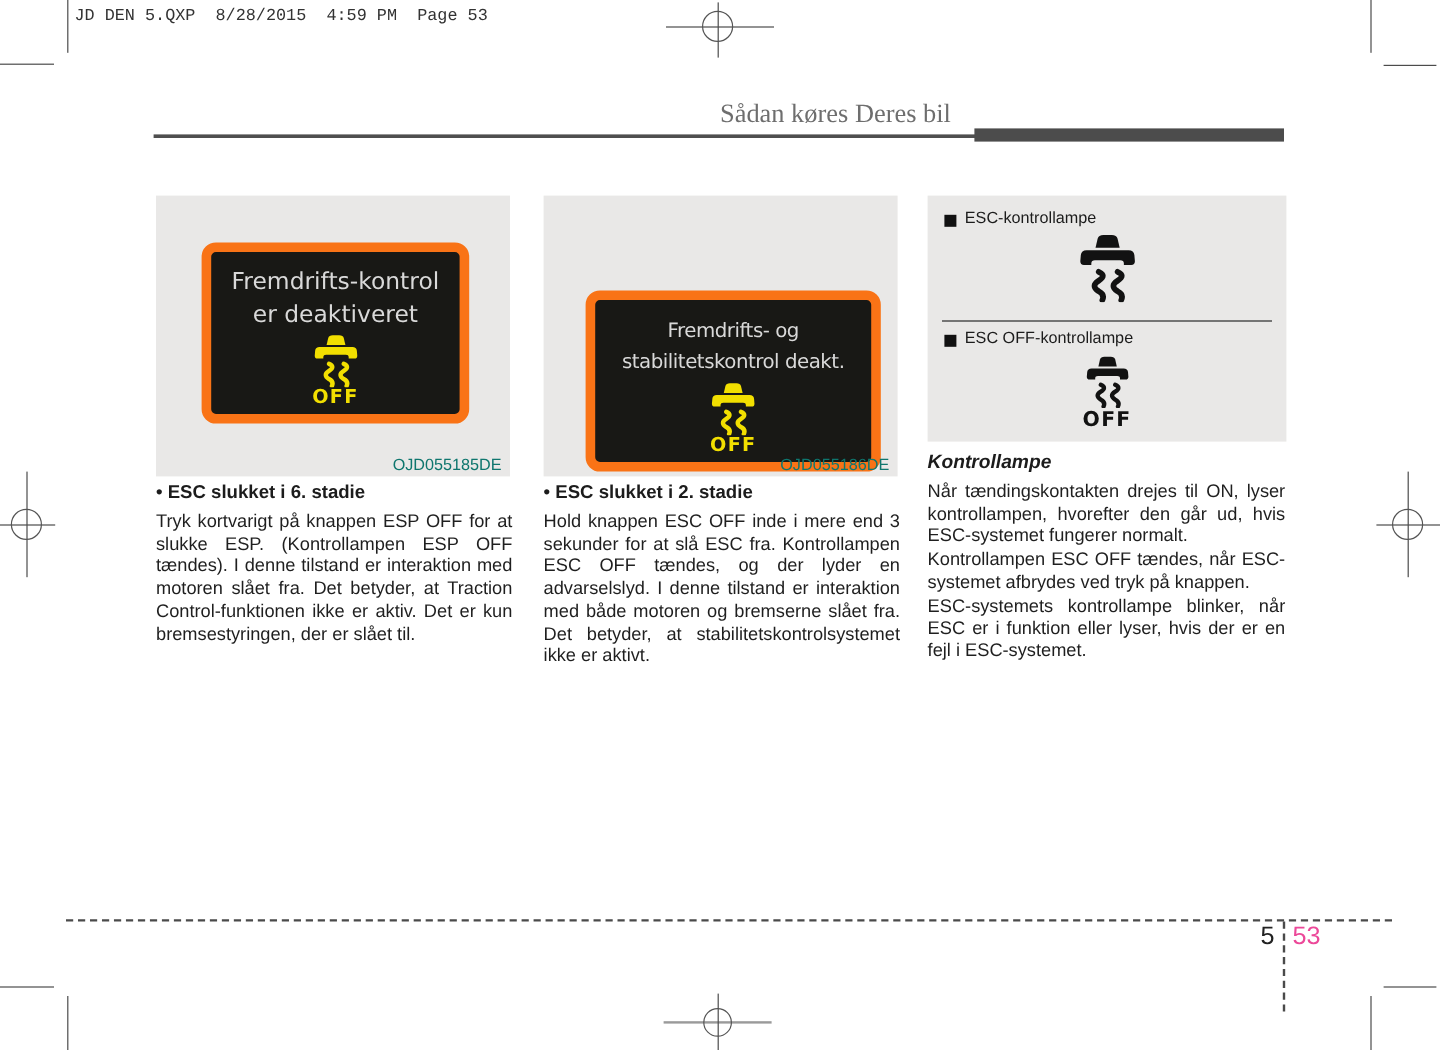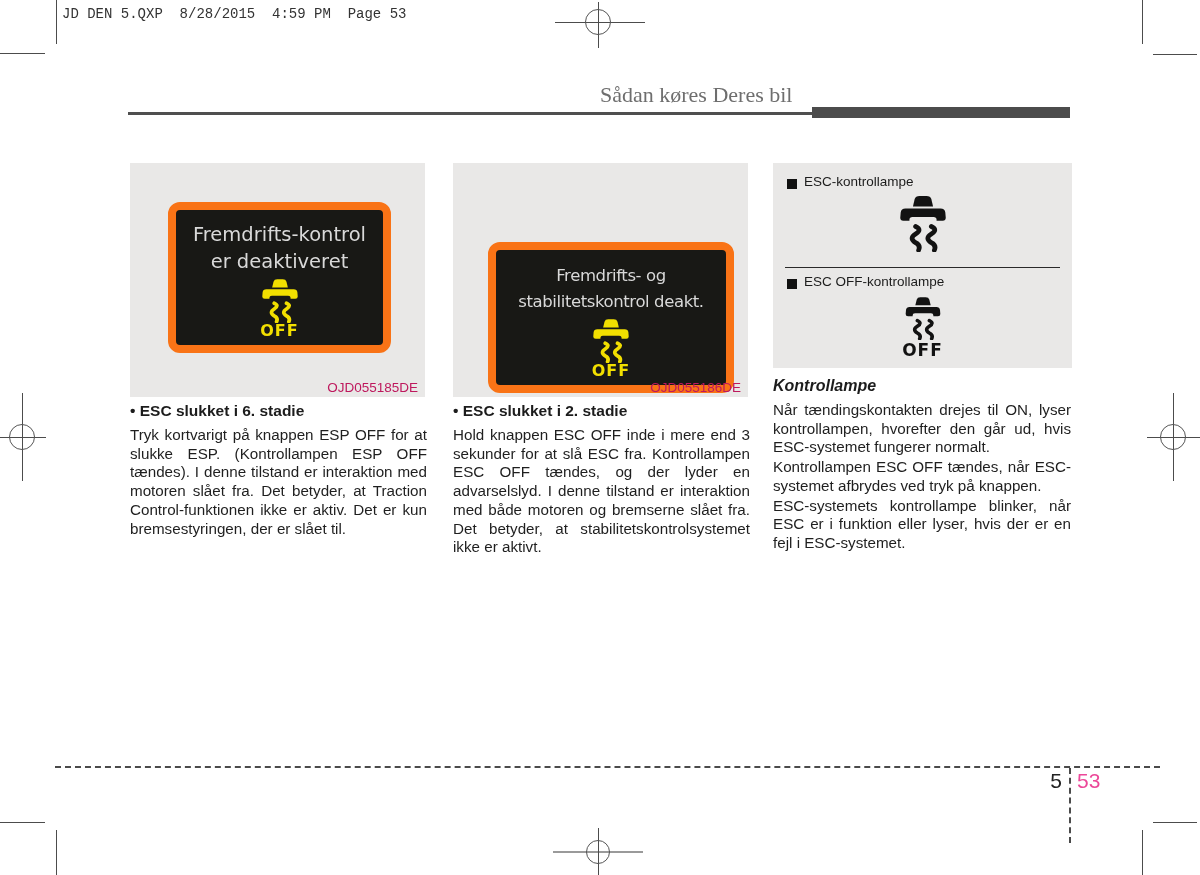--- a/index.html
+++ b/index.html
@@ -33,21 +33,21 @@
   .disp1 .disp-line{font-size:19.5px;}
   .disp2 .disp-line{font-size:16.5px;letter-spacing:-0.4px;line-height:26px;}
   .disp1 .first{margin-top:11px;}
   .disp2 .first{margin-top:13px;}
   .esc-icon{display:block;}
   .icon-yellow{color:#f2df00;margin-top:3px;}
   .icon-black{color:#121212;}
   .off-label{font-family:"DejaVu Sans",sans-serif;font-weight:bold;letter-spacing:1px;}
   .off-yellow{color:#f2df00;font-size:16px;margin-top:-2px;}
   .off-black{color:#121212;font-size:17px;margin-top:0px;}
-  .caption{position:absolute;right:7px;bottom:2px;font-size:13.5px;color:#be185d;}
+  .caption{position:absolute;right:7px;bottom:2px;font-size:13.5px;color:#0f766e;}
 
   
   .panel{position:absolute;left:773px;top:163px;width:299px;height:205px;background:#e9e8e7;}
   .ind-label{position:absolute;left:14px;font-size:13.5px;color:#1c1c1c;display:flex;align-items:flex-end;}
   .sq{display:inline-block;width:10px;height:10px;background:#111;margin-right:7px;}
   .panel-icon{position:absolute;left:50%;transform:translateX(-50%);display:flex;flex-direction:column;align-items:center;}
   .panel-divider{position:absolute;left:12px;width:275px;height:1px;background:#2a2a2a;top:104px;}
 
   
   .col{position:absolute;width:297px;}

